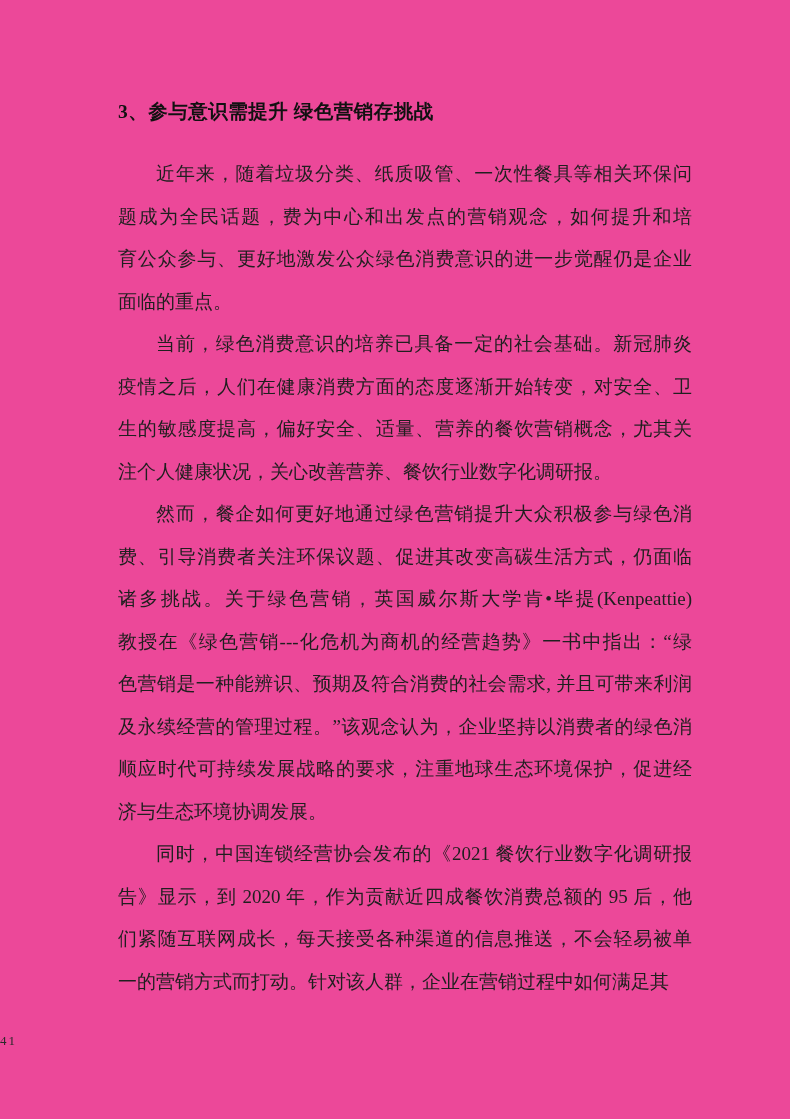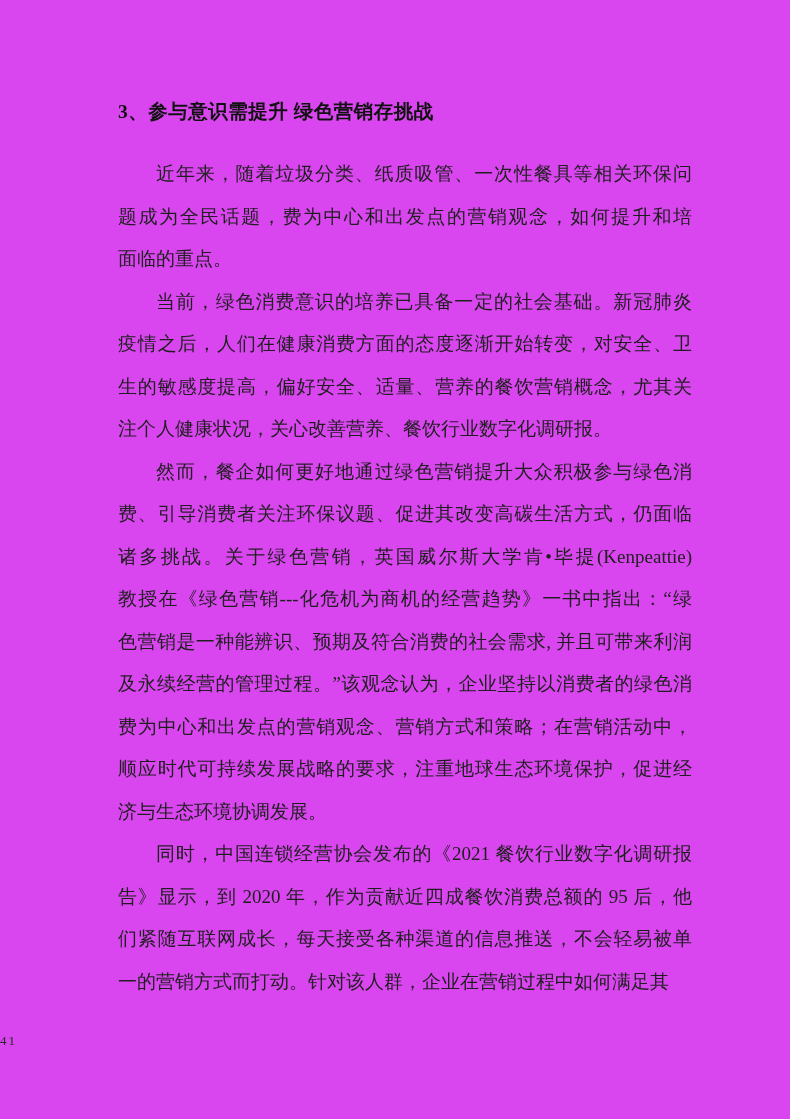--- a/index.html
+++ b/index.html
@@ -4,21 +4,21 @@
 <style>
   html, body {
     margin: 0;
     padding: 0;
     background: #ffffff;
   }
   .page {
     position: relative;
     width: 790px;
     height: 1119px;
-    background: #d946ef;
+    background: #ec4899;
     overflow: hidden;
     font-family: "Liberation Serif", "DejaVu Serif", serif;
     color: #1f1f1f;
   }
   .doc-heading {
     position: absolute;
     left: 118px;
     top: 99px;
     width: 574px;
     font-size: 19.5px;
@@ -68,36 +68,36 @@
 </head>
 <body>
 
 <div class="page">
   <div class="doc-heading">3、参与意识需提升 绿色营销存挑战</div>
 
   <div class="doc-body">
       <div class="para">
         <div class="line first">近年来，随着垃圾分类、纸质吸管、一次性餐具等相关环保问</div>
         <div class="line">题成为全民话题，费为中心和出发点的营销观念，如何提升和培</div>
+        <div class="line">育公众参与、更好地激发公众绿色消费意识的进一步觉醒仍是企业</div>
         <div class="line last">面临的重点。</div>
       </div>
       <div class="para">
         <div class="line first">当前，绿色消费意识的培养已具备一定的社会基础。新冠肺炎</div>
         <div class="line">疫情之后，人们在健康消费方面的态度逐渐开始转变，对安全、卫</div>
         <div class="line">生的敏感度提高，偏好安全、适量、营养的餐饮营销概念，尤其关</div>
         <div class="line last">注个人健康状况，关心改善营养、餐饮行业数字化调研报。</div>
       </div>
       <div class="para">
         <div class="line first">然而，餐企如何更好地通过绿色营销提升大众积极参与绿色消</div>
         <div class="line">费、引导消费者关注环保议题、促进其改变高碳生活方式，仍面临</div>
         <div class="line">诸多挑战。关于绿色营销，英国威尔斯大学肯•毕提(Kenpeattie)</div>
         <div class="line">教授在《绿色营销---化危机为商机的经营趋势》一书中指出：“绿</div>
         <div class="line">色营销是一种能辨识、预期及符合消费的社会需求, 并且可带来利润</div>
         <div class="line">及永续经营的管理过程。”该观念认为，企业坚持以消费者的绿色消</div>
-        <div class="line">费为中心和出发点的营销观念、营销方式和策略；在营销活动中，</div>
         <div class="line">顺应时代可持续发展战略的要求，注重地球生态环境保护，促进经</div>
         <div class="line last">济与生态环境协调发展。</div>
       </div>
       <div class="para">
         <div class="line first">同时，中国连锁经营协会发布的《2021 餐饮行业数字化调研报</div>
         <div class="line">告》显示，到 2020 年，作为贡献近四成餐饮消费总额的 95 后，他</div>
         <div class="line">们紧随互联网成长，每天接受各种渠道的信息推送，不会轻易被单</div>
         <div class="line last">一的营销方式而打动。针对该人群，企业在营销过程中如何满足其</div>
       </div>
     </div>

